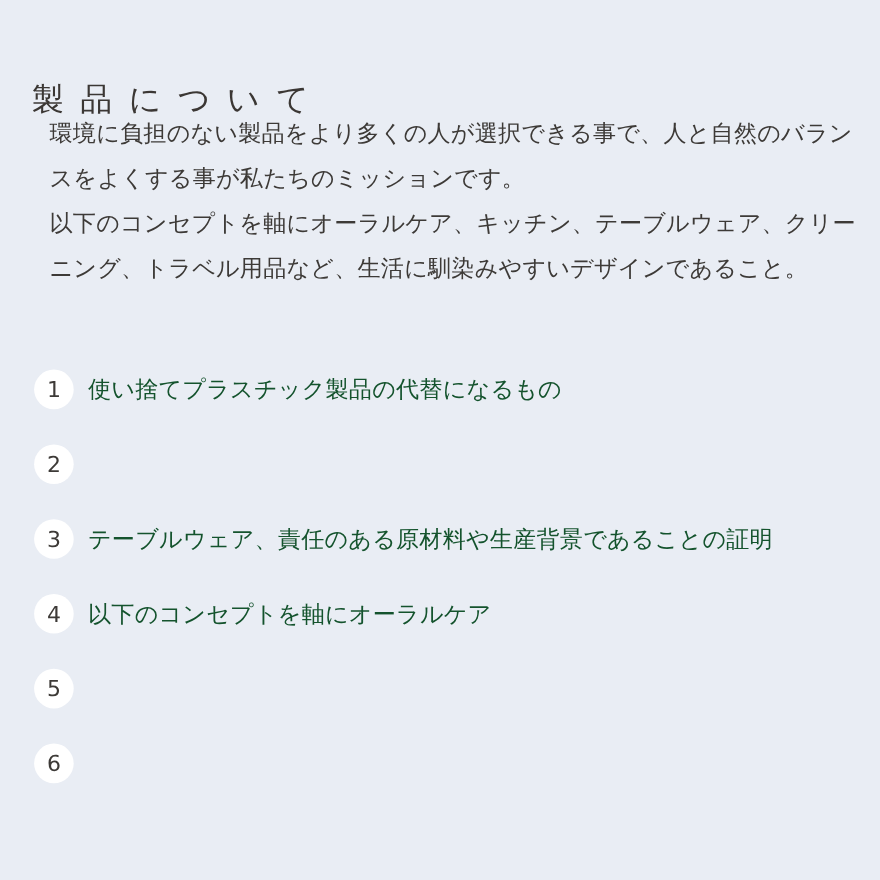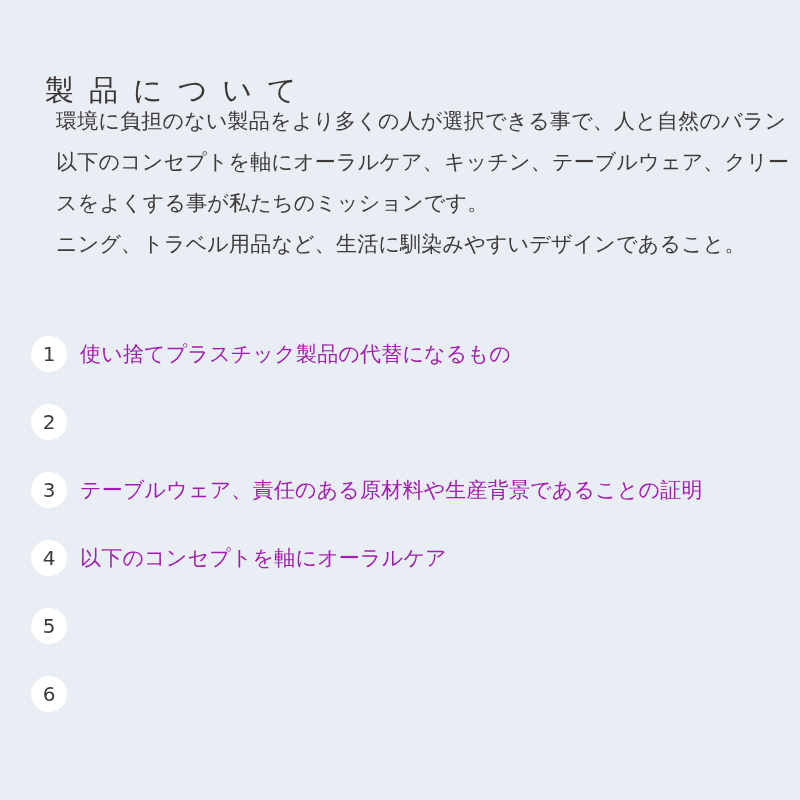--- a/index.html
+++ b/index.html
@@ -13,40 +13,39 @@
   }
   .page {
     position: relative;
     width: 800px;
     height: 800px;
     background: #e9edf4;
     overflow: hidden;
   }
   .page-title {
     position: absolute;
-    left: 45px;
+    left: 29px;
     top: 52px;
     font-size: 29px;
     font-weight: 500;
     letter-spacing: 15px;
     color: #3b3734;
     white-space: nowrap;
   }
   .intro {
     position: absolute;
     left: 45px;
     top: 101px;
     font-size: 21px;
     line-height: 41px;
     letter-spacing: 0.2px;
     color: #3d3a37;
   }
   .intro-line {
     white-space: nowrap;
-    margin-left: 11px;
   }
   .concept-list {
     position: absolute;
     left: 31px;
     top: 336px;
   }
   .concept-item {
     display: flex;
     align-items: center;
     height: 36px;
@@ -61,35 +60,35 @@
     display: flex;
     align-items: center;
     justify-content: center;
     font-size: 20px;
     color: #3d3a37;
   }
   .concept-label {
     margin-left: 13px;
     font-size: 21px;
     letter-spacing: 0.2px;
-    color: #a21caf;
+    color: #14532d;
     white-space: nowrap;
   }
 </style>
 </head>
 <body>
 
 <div class="page">
 
   <h1 class="page-title">製品について</h1>
 
   <div class="intro">
     <div class="intro-line">環境に負担のない製品をより多くの人が選択できる事で、人と自然のバラン</div>
+    <div class="intro-line">スをよくする事が私たちのミッションです。</div>
     <div class="intro-line">以下のコンセプトを軸にオーラルケア、キッチン、テーブルウェア、クリー</div>
-    <div class="intro-line">スをよくする事が私たちのミッションです。</div>
     <div class="intro-line">ニング、トラベル用品など、生活に馴染みやすいデザインであること。</div>
   </div>
 
   <div class="concept-list">
 
     <div class="concept-item">
       <div class="concept-badge">1</div>
       <div class="concept-label">使い捨てプラスチック製品の代替になるもの</div>
     </div>
 

